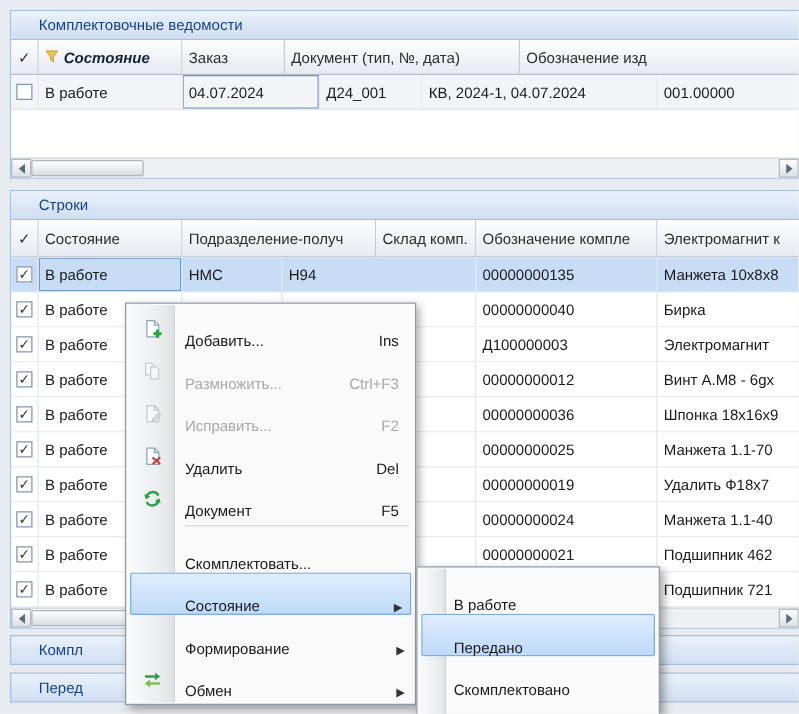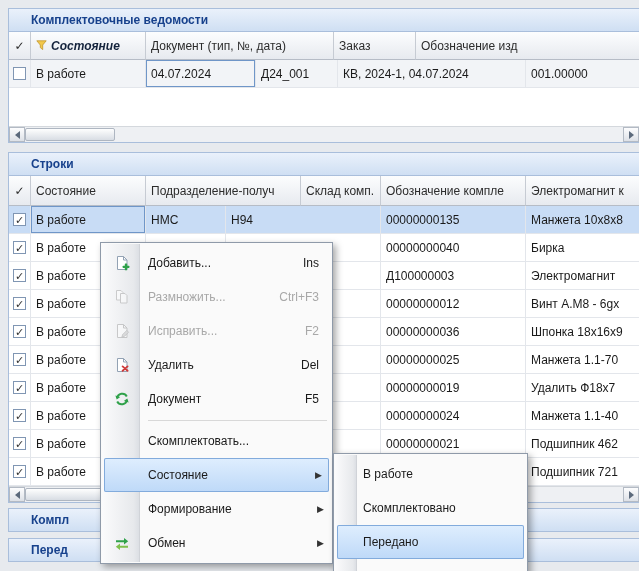--- a/index.html
+++ b/index.html
@@ -5,21 +5,21 @@
   *{margin:0;padding:0;box-sizing:border-box}
   html,body{width:639px;height:571px;overflow:hidden}
   body{font-family:"Liberation Sans","DejaVu Sans",sans-serif;font-size:12px;background:#e7eaee;color:#1a1a1a}
   .app{position:relative;width:639px;height:571px;overflow:hidden}
 
   
   .panel{position:absolute;left:8px;right:0;background:#fff;border:1px solid #a9bedb;border-right:none;display:flex;flex-direction:column}
   #panel-top{top:8px;height:135px}
   #panel-stroki{top:152px;height:351px}
   .phead{flex:0 0 23px;background:linear-gradient(#eaf1fb,#cfdff3);border-bottom:1px solid #a9bedb;display:flex;align-items:center;padding-left:22px}
-  .ptitle{font-weight:700;color:#17418c}
+  .ptitle{font-weight:400;color:#17418c}
 
   
   .ghead{display:flex;flex:0 0 28px}
   #panel-stroki .ghead{flex:0 0 30px}
   .hc{background:linear-gradient(#fcfdfe,#e7eaef);border-right:1px solid #c6cbd3;border-bottom:1px solid #b6bcc6;display:flex;align-items:center;padding:0 5px;white-space:nowrap;overflow:hidden;color:#2c2c2c}
   .hc.center{justify-content:center;padding:0;font-weight:700}
   .hc .flt{margin-right:4px;flex:0 0 auto;display:flex}
   .hc.filtered{font-style:italic;font-weight:700;color:#14233c}
   .grow{display:flex;flex:0 0 28px;background:#fff}
   .bc{border-right:1px solid #e3e6eb;border-bottom:1px solid #e3e6eb;display:flex;align-items:center;padding:0 5px;white-space:nowrap;overflow:hidden}
@@ -47,21 +47,21 @@
   .cbar{position:absolute;left:8px;right:0;height:24px;background:linear-gradient(#eaf1fb,#cfdff3);border:1px solid #a9bedb;border-right:none;display:flex;align-items:center;padding-left:22px;z-index:1}
   #cbar1{top:508px}
   #cbar2{top:538px}
 
   
   .menu{position:absolute;background:#fafafa;border:1px solid #8f9aa9;box-shadow:3px 3px 7px rgba(0,0,0,.35);padding:3px 1px}
   #context-menu{left:100px;top:242px;width:233px;z-index:10}
   #submenu{left:333px;top:453px;width:195px;height:200px;z-index:11}
   .menu .gutter{position:absolute;left:1px;top:1px;bottom:1px;width:38px;background:linear-gradient(to right,#fbfbfc,#e7e9ec 85%,#dcdfe4);border-right:1px solid #d0d3d8}
   #submenu .gutter{width:22px}
-  .mi{position:relative;height:34px;display:flex;align-items:center;padding:0 12px 0 46px;white-space:nowrap;cursor:default}
+  .mi{position:relative;height:34px;display:flex;align-items:flex-end;padding:0 12px 0 46px;white-space:nowrap;cursor:default}
   #submenu .mi{padding-left:28px}
   .mi .mico{position:absolute;left:11px;top:50%;transform:translateY(-50%);width:18px;height:18px;display:flex;align-items:center;justify-content:center}
   .mi .msc{margin-left:auto;padding-left:20px}
   .mi.dis{color:#a8a8a8}
   .mi.dis .mico{filter:grayscale(1);opacity:.5}
   .mi.hl{background:linear-gradient(#dfeefe,#bed9f8);box-shadow:inset 0 0 0 1px #82abdc;border-radius:2px;margin:0 2px;padding-left:44px}
   #submenu .mi.hl{padding-left:26px}
   .mi .marr{position:absolute;right:7px;font-size:9px;color:#333}
   .msep{height:8px;position:relative;margin-left:46px;margin-right:4px}
   .msep::after{content:"";position:absolute;left:0;right:0;top:50%;height:1px;background:#d8d8d8}
@@ -80,22 +80,22 @@
           <span>✓</span>
         </div>
       <div class="hc ct-state filtered">
         <span class="flt">
           <svg width="11" height="11" viewBox="0 0 11 11">
               <path d="M.8.8h9.4L6.7 5v4.6L4.3 7.6V5z" fill="#f2c84b" stroke="#c2952b" stroke-width=".8"></path>
             </svg>
         </span>
         <span>Состояние</span>
       </div>
+      <div class="hc ct-order">Заказ</div>
       <div class="hc ct-doc">Документ (тип, №, дата)</div>
-      <div class="hc ct-order">Заказ</div>
       <div class="hc ct-desig">Обозначение изд</div>
     </div>
     <div class="grow toprow">
       <div class="bc ct-check center">
         <div class="cb"></div>
       </div>
       <div class="bc ct-state">В работе</div>
       <div class="bc ct-date focus">04.07.2024</div>
       <div class="bc ct-order">Д24_001</div>
       <div class="bc ct-doc">КВ, 2024-1, 04.07.2024</div>
@@ -346,21 +346,21 @@
       <span class="mlbl">Обмен</span>
       <span class="marr">▶</span>
     </div>
   </div>
 
   <div class="menu" id="submenu">
     <div class="gutter"></div>
     <div class="mi">
       <span class="mlbl">В работе</span>
     </div>
-    <div class="mi">
-      <span class="mlbl">Скомплектовано</span>
-    </div>
     <div class="mi hl">
       <span class="mlbl">Передано</span>
     </div>
+    <div class="mi">
+      <span class="mlbl">Скомплектовано</span>
+    </div>
   </div>
 
 </div>
 
 </body></html>

